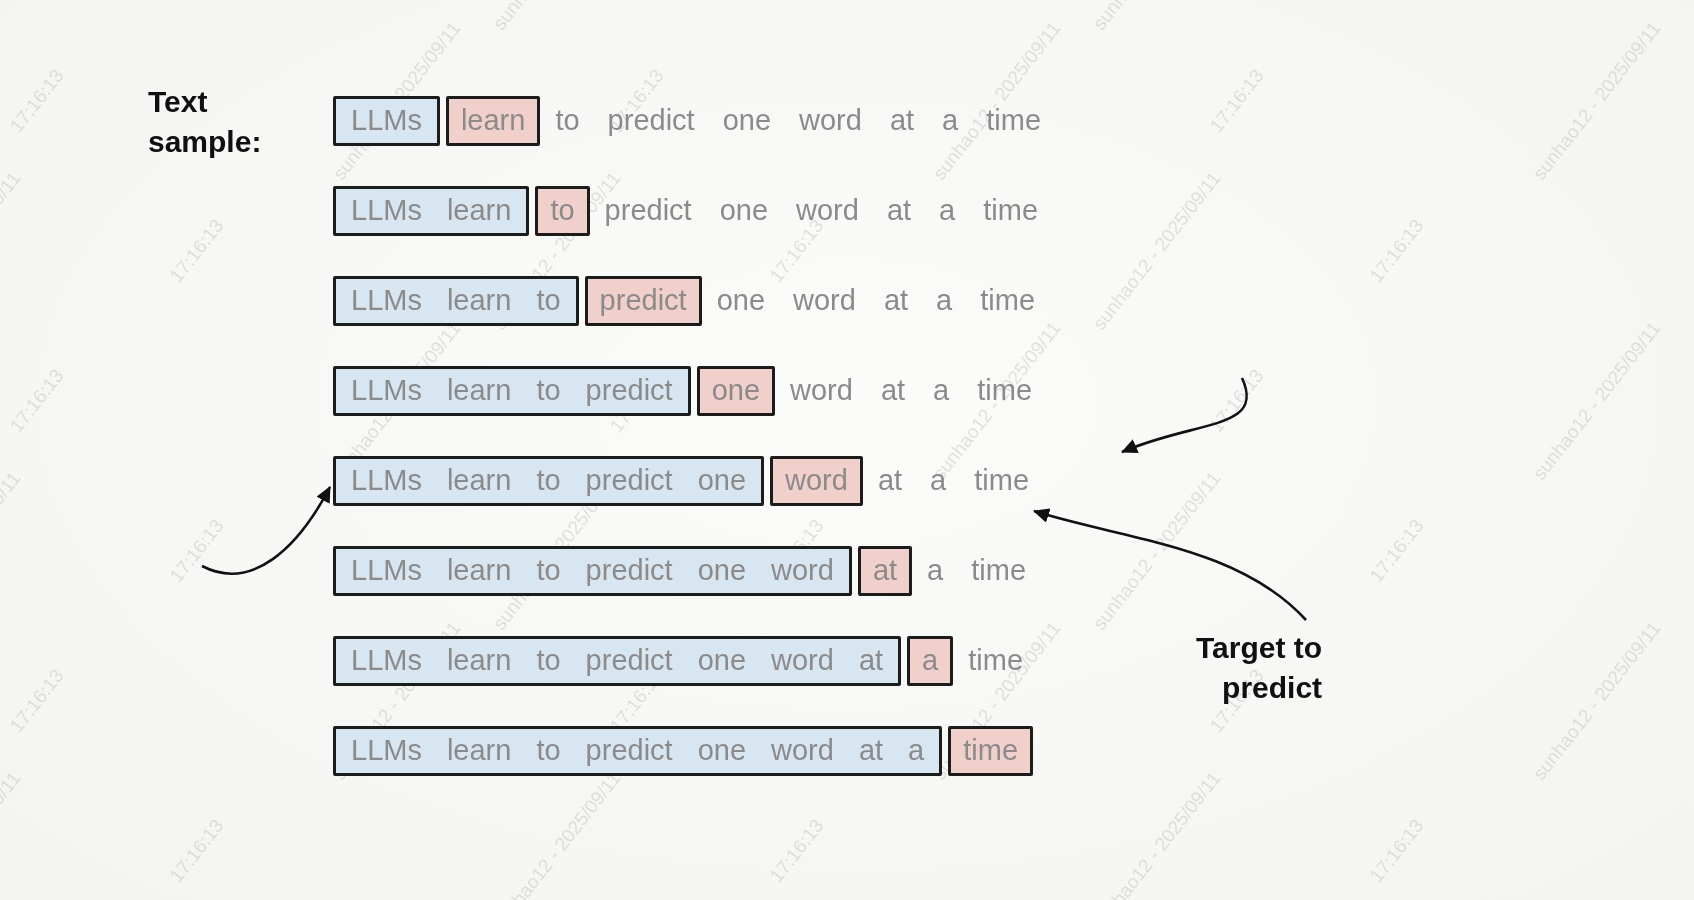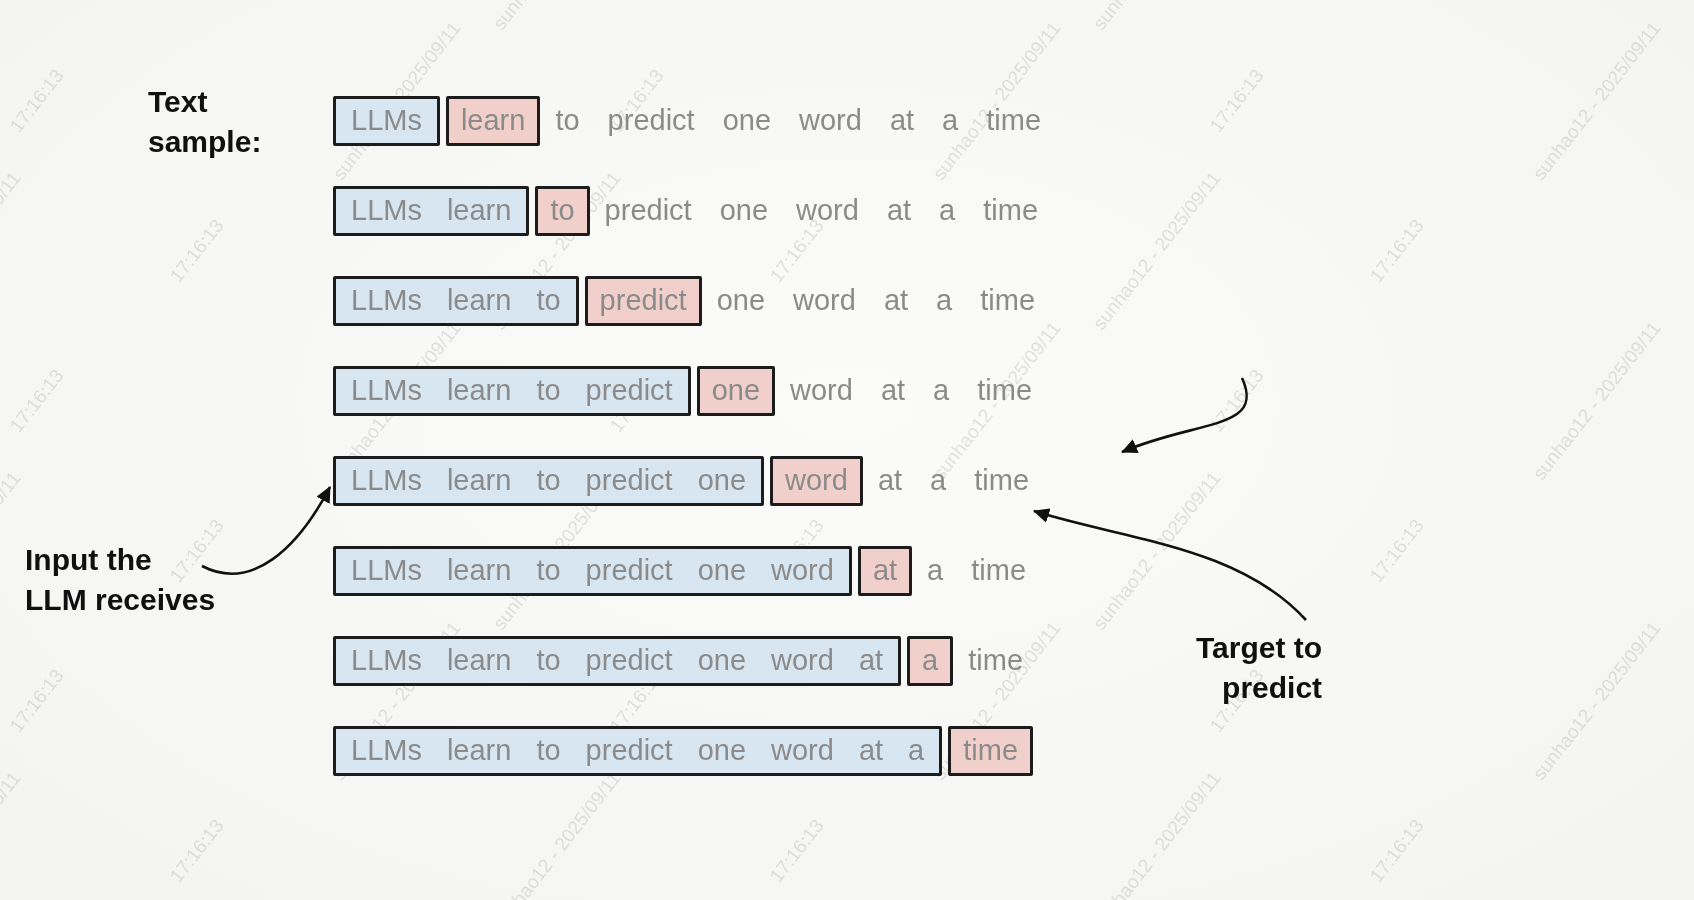--- a/index.html
+++ b/index.html
@@ -99,22 +99,20 @@
       <span class="wm" style="left: 760px; top: 840px;">17:16:13</span>
       <span class="wm" style="left: 1060px; top: 840px;">sunhao12 - 2025/09/11</span>
       <span class="wm" style="left: 1360px; top: 840px;">17:16:13</span>
       <span class="wm" style="left: 1660px; top: 840px;">sunhao12 - 2025/09/11</span>
     </div>
 
   <div class="label label-text-sample">Text
 sample:</div>
 
 
-  <div class="label label-input">Input the
-LLM receives</div>
 
   <div class="label label-target">Target to
 predict</div>
 
   <div class="rows" id="rows">
       <div class="row">
         <div class="box input-box">
           <span class="word">LLMs</span>
         </div>
         <div class="box target-box">

